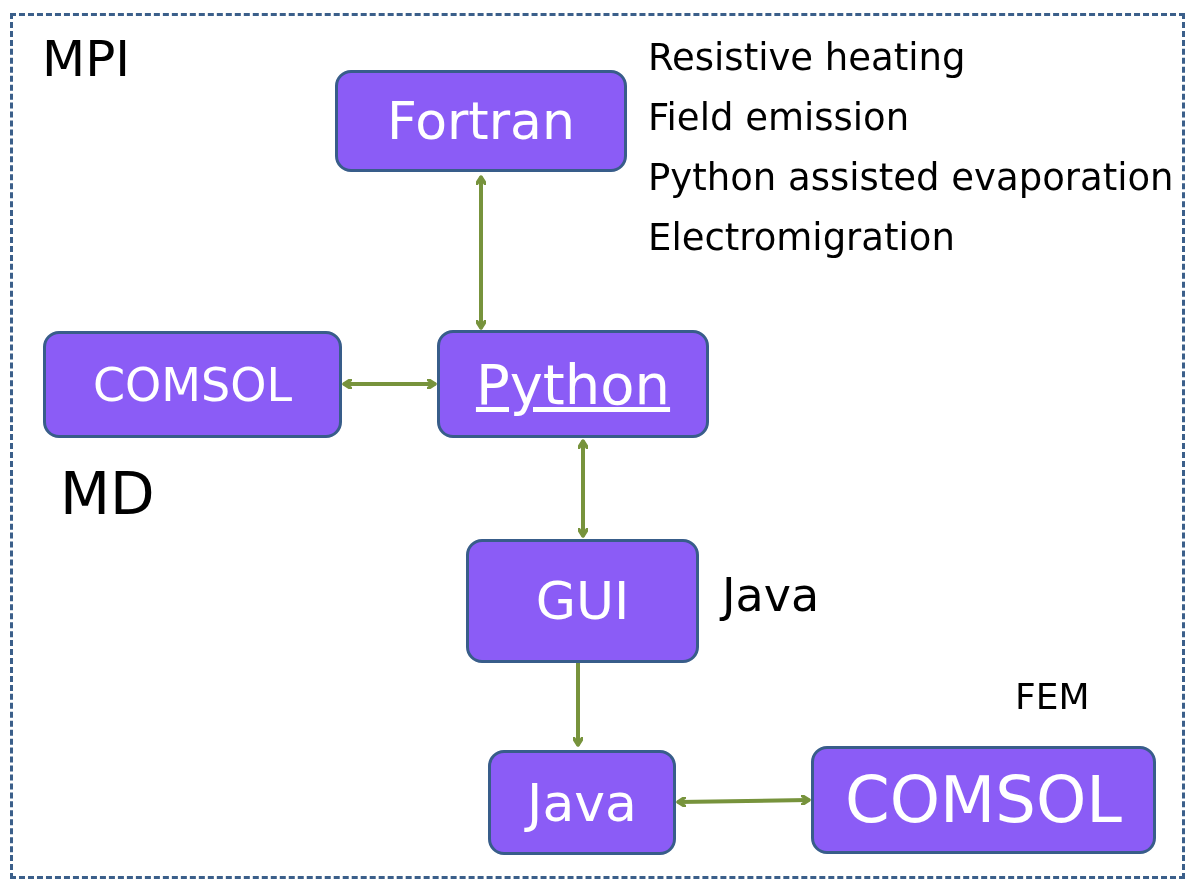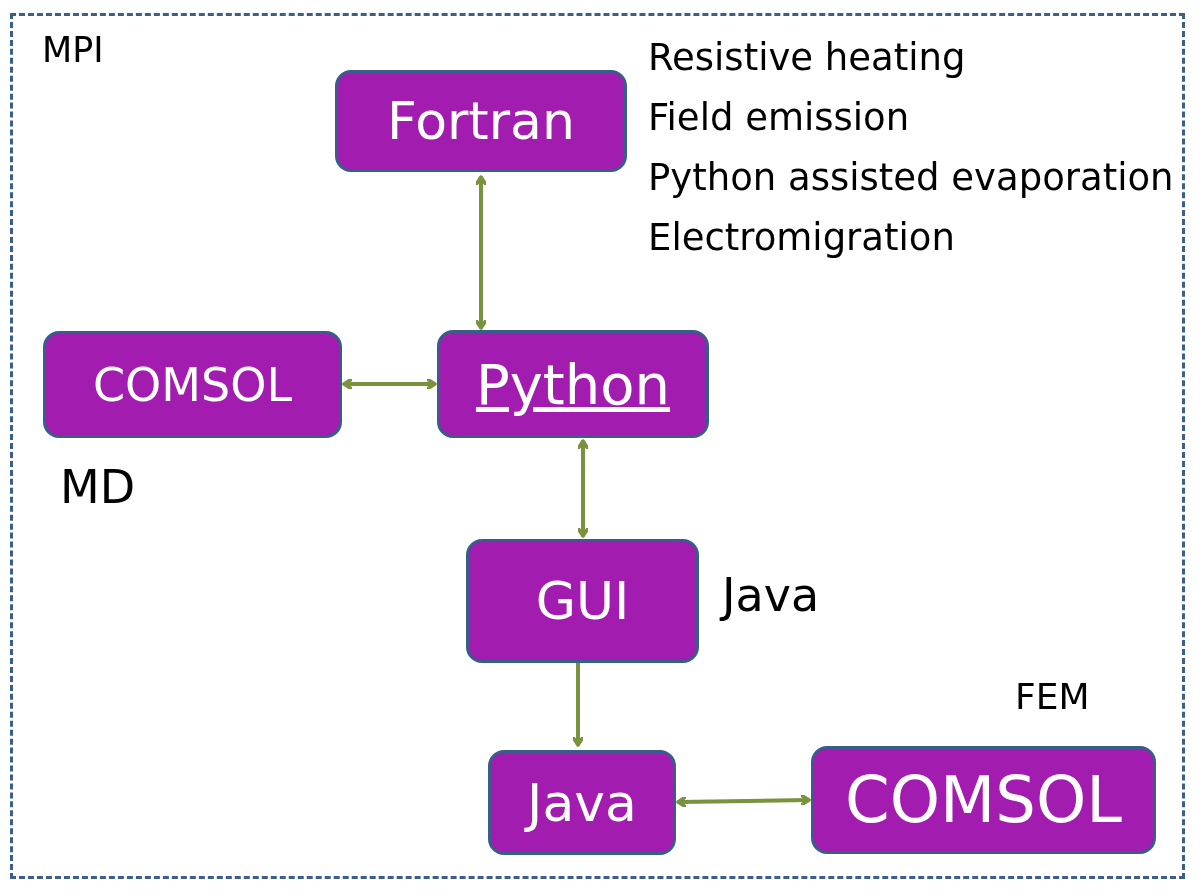--- a/index.html
+++ b/index.html
@@ -1,20 +1,20 @@
 <!DOCTYPE html>
 <html><head>
 <meta charset="utf-8">
 <style>
   html, body { margin:0; padding:0; background:#ffffff; }
   body { width:1200px; height:894px; position:relative; overflow:hidden;
          font-family: "DejaVu Sans", "Liberation Sans", sans-serif; }
   #frame { position:absolute; left:10px; top:13px; width:1175px; height:866px;
            border:3px dashed #3b5f8a; box-sizing:border-box; }
-  .box { position:absolute; background:#a21caf; border:3px solid #385d8a;
+  .box { position:absolute; background:#8b5cf6; border:3px solid #385d8a;
          border-radius:16px; box-sizing:border-box; color:#ffffff;
          display:flex; align-items:center; justify-content:center;
          font-family: "DejaVu Sans", sans-serif; }
   .label { position:absolute; color:#000000; font-family: "DejaVu Sans", sans-serif; white-space:nowrap; }
   #arrows { position:absolute; left:0; top:0; }
   .notes { position:absolute; left:648px; top:28px; font-size:37px; line-height:60px; color:#000; font-family:"DejaVu Sans", sans-serif; }
   .notes div { white-space:nowrap; }
 </style>
 </head>
 <body>
@@ -29,38 +29,38 @@
   </defs>
   <g stroke="#77933c" stroke-width="4" stroke-linecap="round" fill="none">
     <line x1="481" y1="178" x2="481" y2="327" marker-start="url(#ah)" marker-end="url(#ah)"></line>
     <line x1="345" y1="384" x2="434" y2="384" marker-start="url(#ah)" marker-end="url(#ah)"></line>
     <line x1="583" y1="442" x2="583" y2="535" marker-start="url(#ah)" marker-end="url(#ah)"></line>
     <line x1="578" y1="650" x2="578" y2="744" marker-start="url(#ah)" marker-end="url(#ah)"></line>
     <line x1="679" y1="802" x2="808" y2="800" marker-start="url(#ah)" marker-end="url(#ah)"></line>
   </g>
 </svg>
 
-<div class="label" style="left:42px; top:30px; font-size:35px;">MPI</div>
+<div class="label" style="left:42px; top:30px; font-size:50px;">MPI</div>
 
 <div class="box" style="left:335px; top:70px; width:292px; height:102px; font-size:52px;">
   <span>Fortran</span>
 </div>
 
 <div class="notes">
   <div>Resistive heating</div>
   <div>Field emission</div>
   <div>Python assisted evaporation</div>
   <div>Electromigration</div>
 </div>
 
 <div class="box" style="left:43px; top:331px; width:299px; height:107px; font-size:46px;">
   <span>COMSOL</span>
 </div>
 
-<div class="label" style="left:60px; top:460px; font-size:46px;">MD</div>
+<div class="label" style="left:60px; top:460px; font-size:58px;">MD</div>
 
 <div class="box" style="left:437px; top:330px; width:272px; height:108px; font-size:56px;text-decoration:underline;">
   <span>Python</span>
 </div>
 
 <div class="box" style="left:466px; top:539px; width:233px; height:124px; font-size:52px;">
   <span>GUI</span>
 </div>
 
 <div class="label" style="left:722px; top:568px; font-size:46px;">Java</div>

